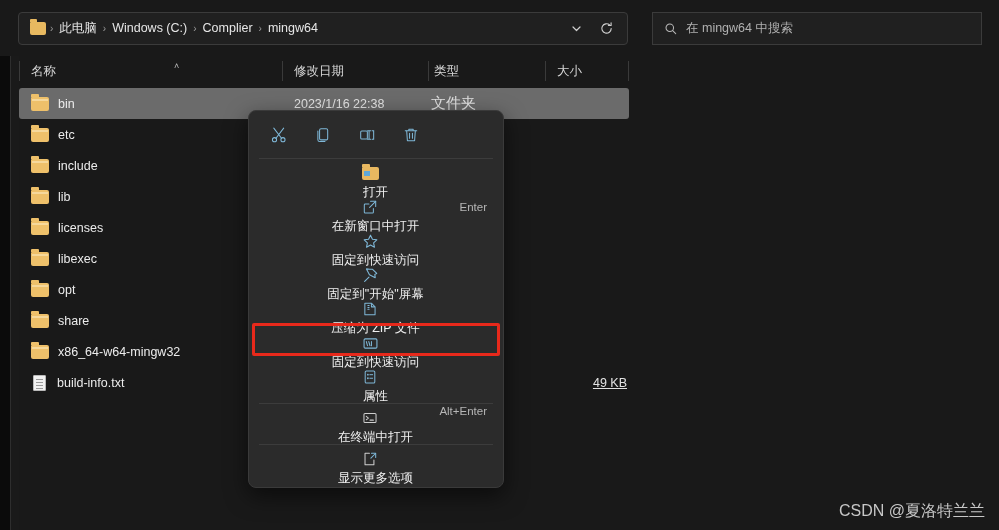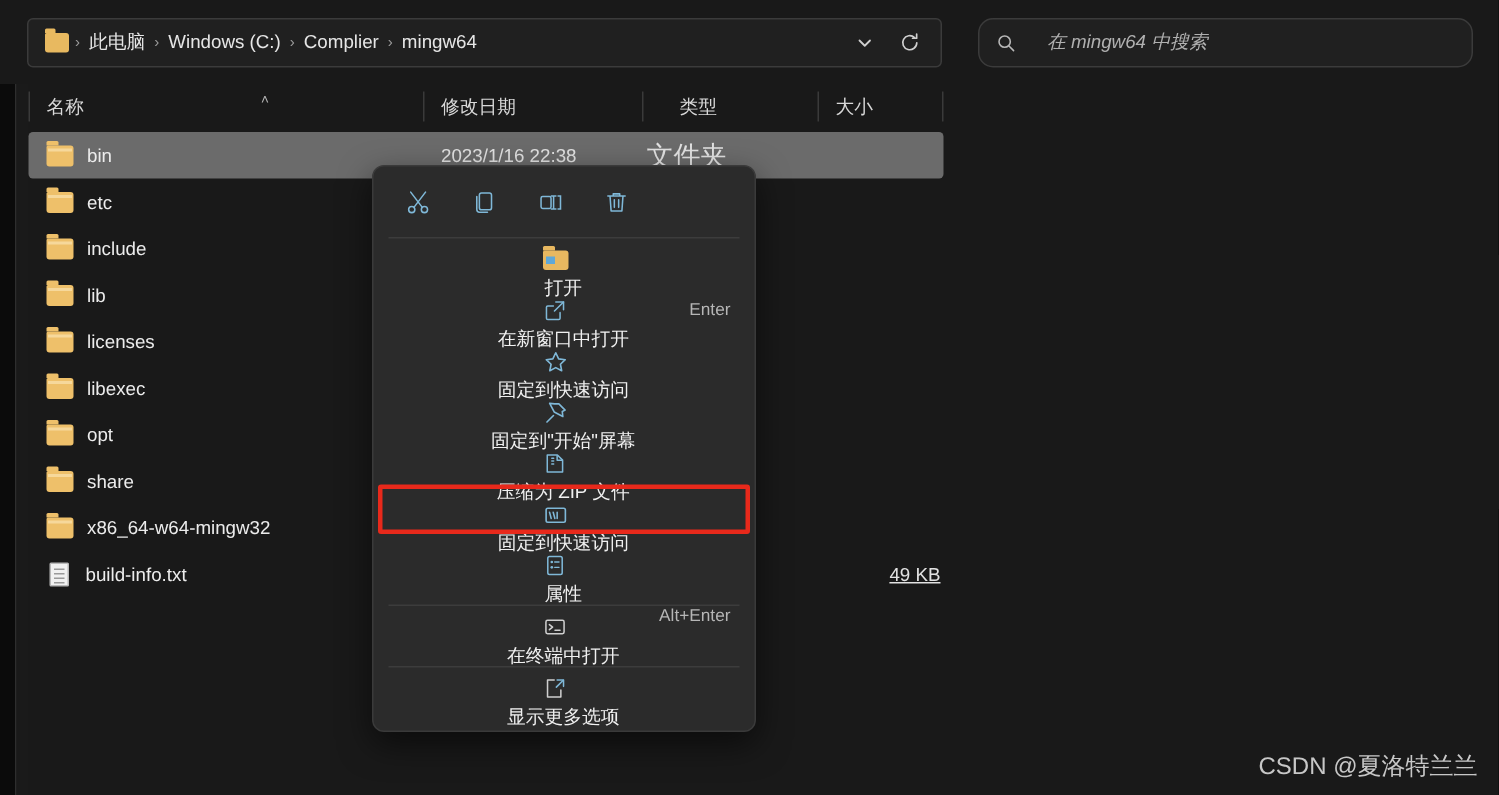--- a/index.html
+++ b/index.html
@@ -42,25 +42,24 @@
   }
   .crumb-sep { color: #9a9a9a; font-size: 10px; padding: 0 2px; line-height: 31px; }
 
   .addr-actions { position: absolute; right: 8px; top: 0; height: 31px; display: flex; align-items: center; gap: 4px; }
   .addr-ic { width: 26px; height: 26px; display: flex; align-items: center; justify-content: center; color: #cfcfcf; }
   .addr-ic svg { display: block; }
 
   .searchbar {
     position: absolute; left: 652px; top: 12px;
     width: 330px; height: 33px;
-    border: 1px solid #3b3b3b; border-radius: 10px;
+    border: 1px solid #3b3b3b; border-radius: 0;
     background: #202020;
-    display: flex; align-items: center; gap: 20px;
+    display: flex; align-items: center; gap: 8px;
     padding-left: 11px;
-    font-style: italic;
   }
   .search-ph { color: #b0b0b0; font-size: 12.5px; white-space: nowrap; }
 
   
   .colhdr { position: absolute; left: 19px; top: 56px; width: 518px; height: 30px; }
   .colhdr .cell {
     position: absolute; top: 0; height: 30px; line-height: 30px;
     color: #d8d8d8; font-size: 12.5px; padding-left: 12px;
     white-space: nowrap;
   }
@@ -85,21 +84,21 @@
     width: 13px; height: 16px; margin-left: 14px; margin-right: 11px;
     background: #f1f1f1; border: 1px solid #b9b9b9; border-radius: 1px;
   }
   .ficon.doc:before {
     content: ""; position: absolute; left: 2px; top: 3px; right: 2px; height: 1px;
     background: #9a9a9a;
     box-shadow: 0 3px 0 #9a9a9a, 0 6px 0 #9a9a9a, 0 9px 0 #9a9a9a;
   }
   .fname { color: #ececec; font-size: 12.5px; white-space: nowrap; }
   .fdate { position: absolute; left: 275px; color: #e2e2e2; font-size: 12.5px; white-space: nowrap; }
-  .ftype { position: absolute; left: 412px; color: #e2e2e2; font-size: 18px; white-space: nowrap; }
+  .ftype { position: absolute; left: 412px; color: #e2e2e2; font-size: 15px; white-space: nowrap; }
   .fsize { position: absolute; left: 530px; width: 78px; text-align: right; color: #e2e2e2; font-size: 12.5px; white-space: nowrap; text-decoration: underline; }
 
   
   .ctxmenu {
     position: absolute; left: 248px; top: 110px;
     width: 256px;
     background: #2b2b2b;
     border: 1px solid #3a3a3a;
     border-radius: 8px;
     box-shadow: 0 8px 22px rgba(0,0,0,.55);
@@ -193,21 +192,21 @@
 
   <div class="colhdr">
     <div class="colsep" style="left:0px"></div>
     <div class="cell" style="left:0px;width:263px">名称</div>
     <span class="sortcaret">˄</span>
 
     <div class="colsep" style="left:263px"></div>
     <div class="cell" style="left:263px;width:146px">修改日期</div>
 
     <div class="colsep" style="left:409px"></div>
-    <div class="cell" style="left:422px;width:117px">类型</div>
+    <div class="cell" style="left:403px;width:117px">类型</div>
 
     <div class="colsep" style="left:526px"></div>
     <div class="cell" style="left:526px;width:83px">大小</div>
 
     <div class="colsep" style="left:609px"></div>
   </div>
 
   <div class="filelist" id="filelist">
       <div class="frow sel">
         <span class="ficon folder"></span>

